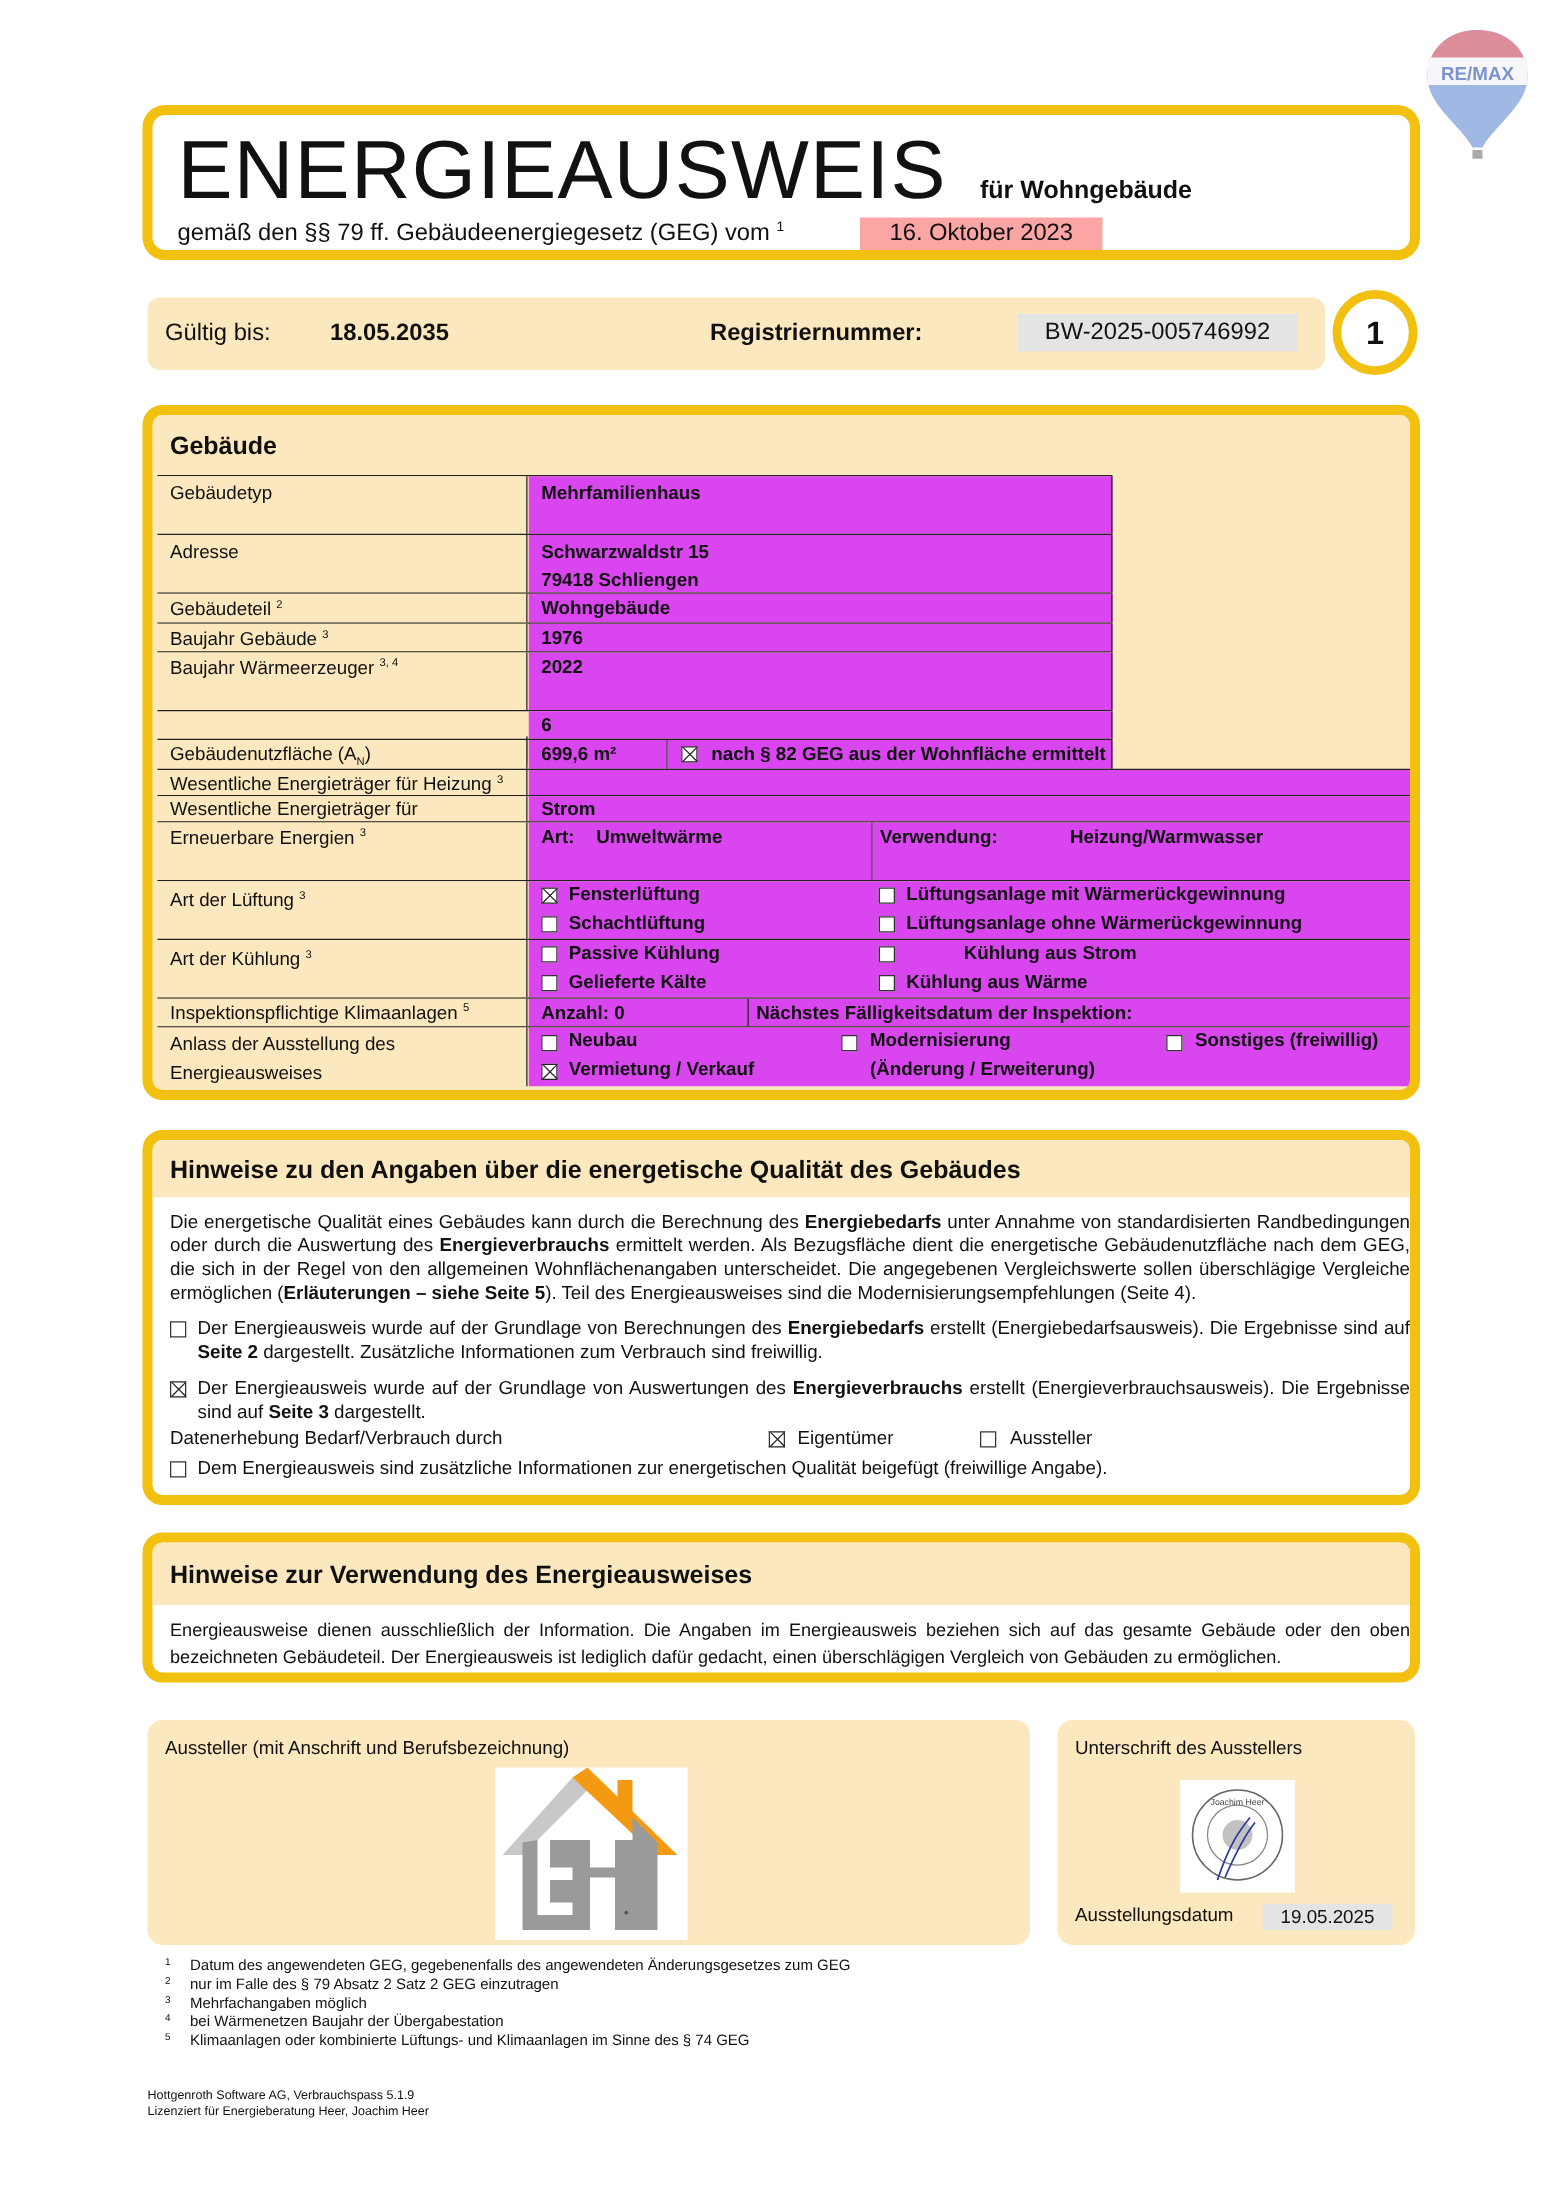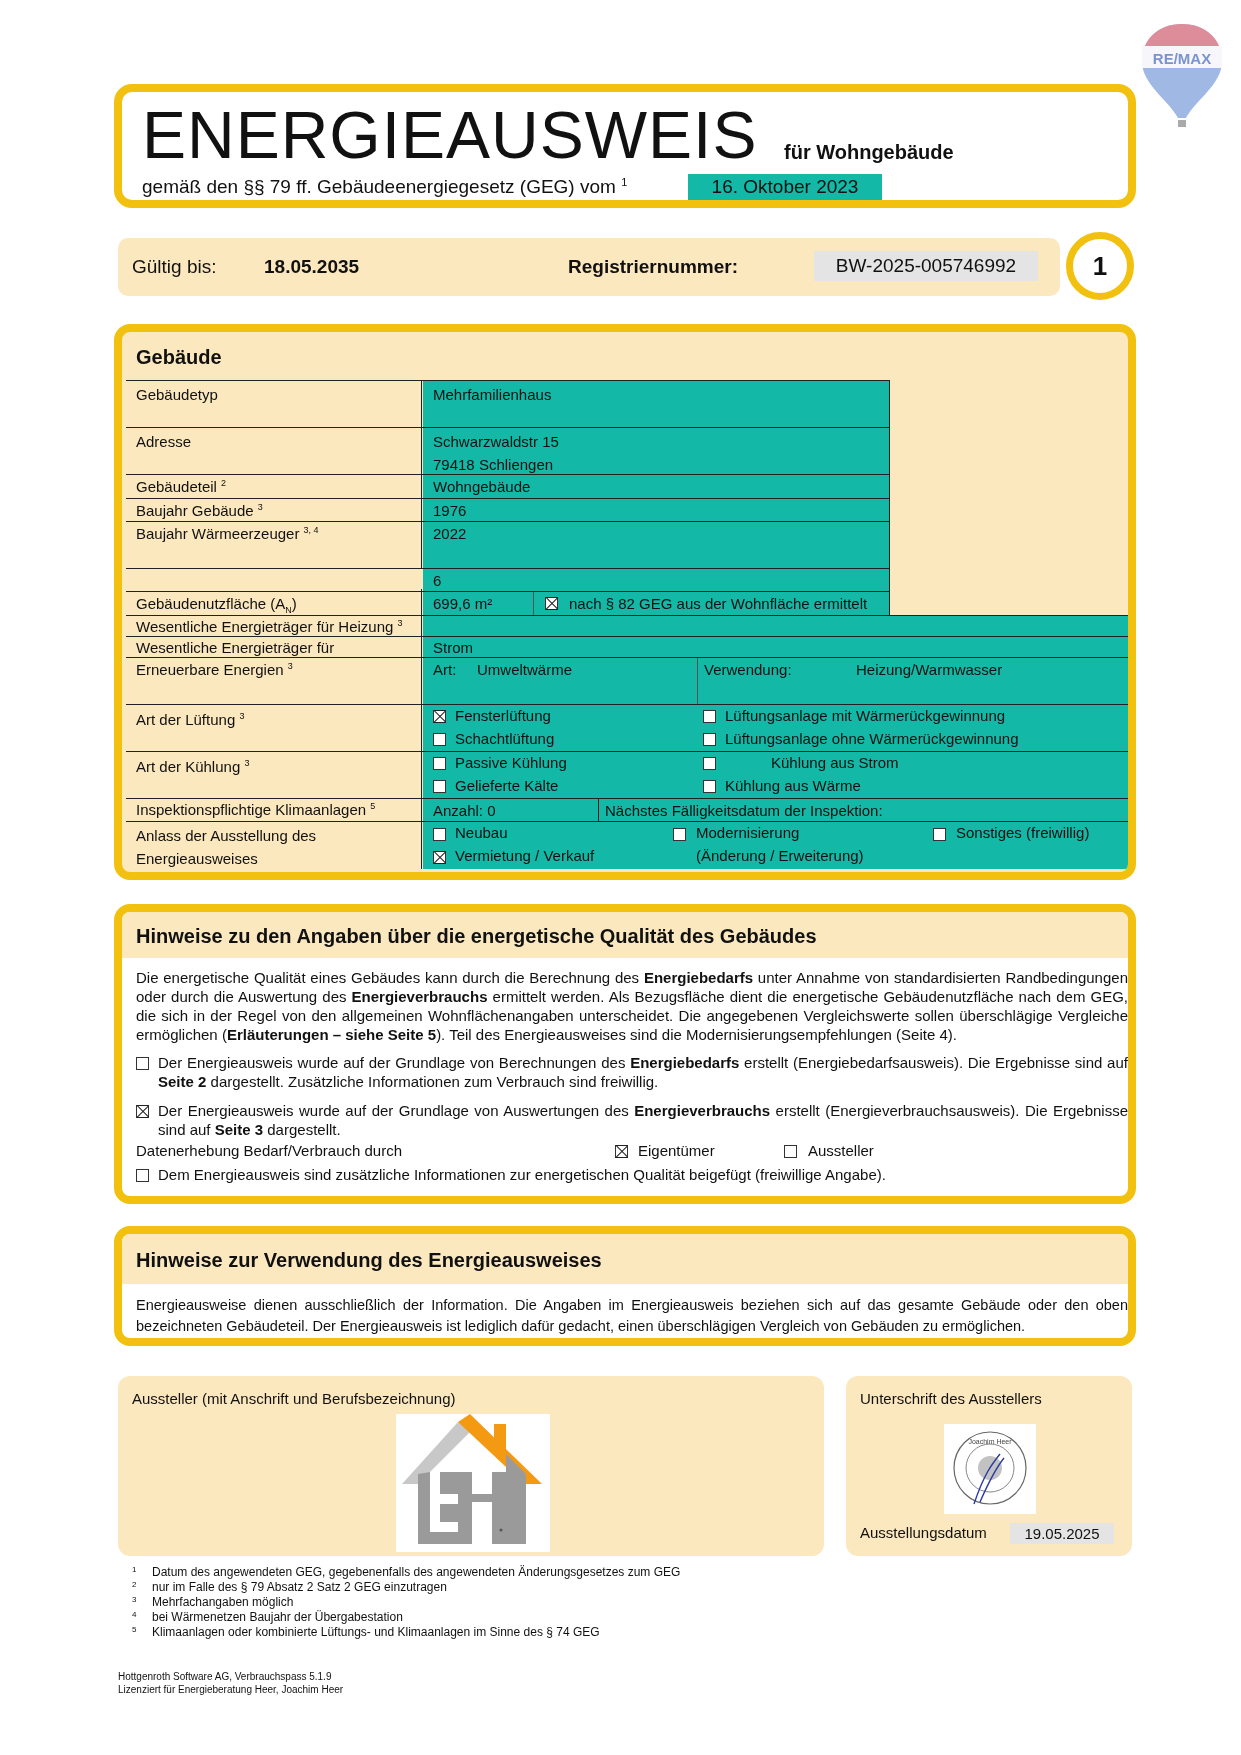--- a/index.html
+++ b/index.html
@@ -10,40 +10,40 @@
 
   
   .remax { left: 1140px; top: 22px; width: 84px; height: 110px; }
 
   
   .title-box { left: 114px; top: 84px; width: 1022px; height: 124px; border: 8px solid #f2c10f; border-radius: 18px; background: #fff; }
   .title-main { position: absolute; left: 20px; top: 10px; font-size: 66px; font-weight: normal; letter-spacing: 1px; line-height: 1; }
   .title-sub-right { position: absolute; left: 662px; top: 49px; font-size: 20px; font-weight: bold; }
   .title-law { position: absolute; left: 20px; top: 84px; font-size: 19px; }
   .title-law sup { font-size: 11px; }
-  .title-date { position: absolute; left: 566px; top: 82px; width: 194px; height: 26px; background: #14b8a6; font-size: 19px; text-align: center; line-height: 26px; }
+  .title-date { position: absolute; left: 566px; top: 82px; width: 194px; height: 26px; background: #fca5a5; font-size: 19px; text-align: center; line-height: 26px; }
 
   
   .valid-bar { left: 118px; top: 238px; width: 942px; height: 58px; background: #fce8be; border-radius: 10px; font-size: 19px; }
   .valid-bar .lbl { position: absolute; top: 18px; }
   .valid-reg { position: absolute; left: 696px; top: 13px; width: 224px; height: 30px; background: #e4e4e4; text-align: center; line-height: 30px; font-size: 19px; }
   .page-circle { left: 1066px; top: 232px; width: 68px; height: 68px; border: 7px solid #f2c10f; border-radius: 50%; background: #fff; font-size: 26px; font-weight: bold; text-align: center; line-height: 54px; }
 
   
   .section { border: 8px solid #f2c10f; border-radius: 16px; background: #fff; overflow: hidden; }
   .sec-head { background: #fce8be; font-size: 20px; font-weight: bold; padding-left: 14px; }
 
   
   .geb { left: 114px; top: 324px; width: 1022px; height: 556px; background: #fce8be; }
-  .geb .sec-head { height: 48px; line-height: 50px; border-radius: 12px; }
+  .geb .sec-head { height: 48px; line-height: 50px; }
   .grid { position: absolute; left: 4px; top: 48px; width: 1006px; }
   .row { position: absolute; left: 0; width: 1006px; border-top: 1.5px solid #222; }
   .row .label { position: absolute; left: 0; top: 0; width: 296px; height: 100%; background: #fce8be; border-right: 1.5px solid #222; font-size: 15px; padding: 5px 0 0 10px; }
   .row .label sup { font-size: 9px; }
-  .row .val { position: absolute; left: 297px; top: 0; height: 100%; background: #14b8a6; font-size: 15px; }
+  .row .val { position: absolute; left: 297px; top: 0; height: 100%; background: #d946ef; font-size: 15px; font-weight: bold; }
   .vtext { position: absolute; left: 10px; }
   .cb { display: inline-block; width: 13px; height: 13px; border: 1.3px solid #333; position: absolute; background: #fff; }
   .cb.x::before, .cb.x::after { content: ""; position: absolute; left: -2px; top: 5px; width: 16px; height: 1.3px; background: #222; }
   .cb.x::before { transform: rotate(45deg); }
   .cb.x::after { transform: rotate(-45deg); }
   .cb.x { border-top-color: #222; border-bottom-color: #222; }
   .cbl { position: absolute; font-size: 15px; }
 
   
   .hq { left: 114px; top: 904px; width: 1022px; height: 300px; }

